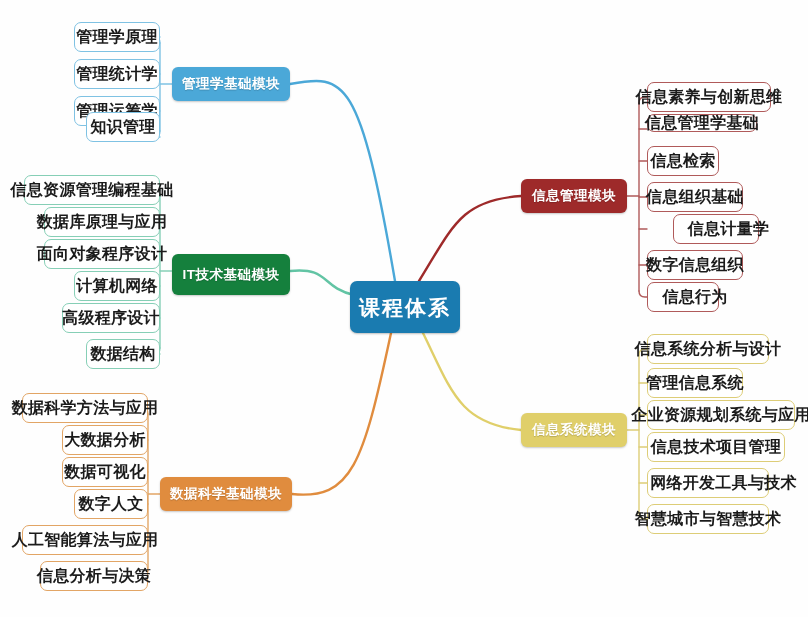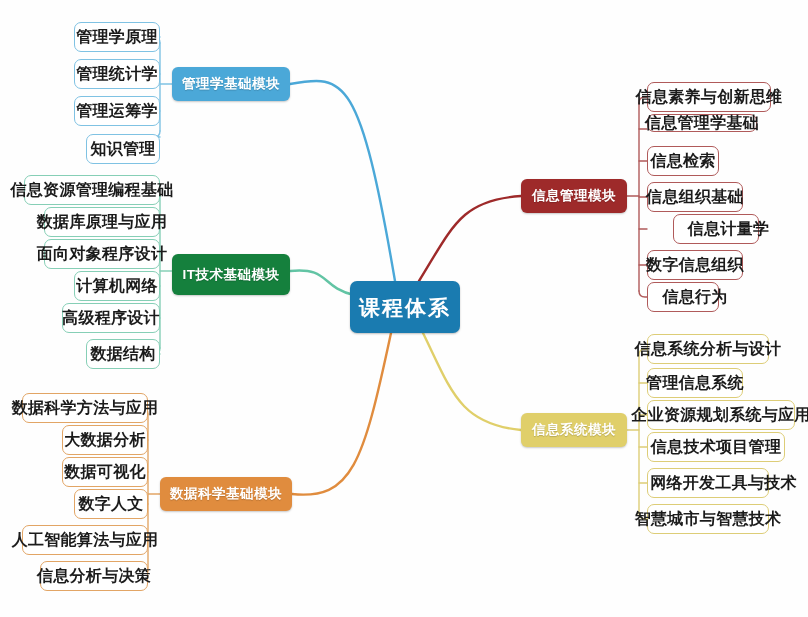--- a/index.html
+++ b/index.html
@@ -107,21 +107,21 @@
       <path d="M 647 447 L 639 447" fill="none" stroke="#ddcd77" stroke-width="1.4" stroke-linecap="round" stroke-linejoin="round"></path>
       <path d="M 647 483 L 639 483" fill="none" stroke="#ddcd77" stroke-width="1.4" stroke-linecap="round" stroke-linejoin="round"></path>
       <path d="M 647 519 L 645 519 Q 639 519 639 513" fill="none" stroke="#ddcd77" stroke-width="1.4" stroke-linecap="round" stroke-linejoin="round"></path>
       <path d="M 639 430 L 627 430" fill="none" stroke="#ddcd77" stroke-width="1.4" stroke-linecap="round" stroke-linejoin="round"></path>
     </svg>
 <div class="node root" style="background: rgb(26, 123, 176); color: #ffffff; left: 350px; top: 281px; width: 110px; height: 52px;">课程体系</div>
     <div class="node module" style="background: rgb(75, 168, 216); left: 172px; top: 67px; width: 118px; height: 34px;">管理学基础模块</div>
     <div class="node leaf" style="border-color: rgb(127, 194, 227); left: 74px; top: 22px; width: 86px; height: 30px;">管理学原理</div>
     <div class="node leaf" style="border-color: rgb(127, 194, 227); left: 74px; top: 59px; width: 86px; height: 30px;">管理统计学</div>
     <div class="node leaf" style="border-color: rgb(127, 194, 227); left: 74px; top: 96px; width: 86px; height: 30px;">管理运筹学</div>
-    <div class="node leaf" style="border-color: rgb(127, 194, 227); left: 86px; top: 134px; width: 74px; height: 30px;">知识管理</div>
+    <div class="node leaf" style="border-color: rgb(127, 194, 227); left: 86px; top: 112px; width: 74px; height: 30px;">知识管理</div>
     <div class="node module" style="background: #15803d; left: 172px; top: 254px; width: 118px; height: 41px;">IT技术基础模块</div>
     <div class="node leaf" style="border-color: rgb(134, 207, 182); left: 24px; top: 175px; width: 136px; height: 30px;">信息资源管理编程基础</div>
     <div class="node leaf" style="border-color: rgb(134, 207, 182); left: 44px; top: 207px; width: 116px; height: 30px;">数据库原理与应用</div>
     <div class="node leaf" style="border-color: rgb(134, 207, 182); left: 44px; top: 239px; width: 116px; height: 30px;">面向对象程序设计</div>
     <div class="node leaf" style="border-color: rgb(134, 207, 182); left: 74px; top: 271px; width: 86px; height: 30px;">计算机网络</div>
     <div class="node leaf" style="border-color: rgb(134, 207, 182); left: 62px; top: 303px; width: 98px; height: 30px;">高级程序设计</div>
     <div class="node leaf" style="border-color: rgb(134, 207, 182); left: 86px; top: 339px; width: 74px; height: 30px;">数据结构</div>
     <div class="node module" style="background: rgb(224, 140, 62); left: 160px; top: 477px; width: 132px; height: 34px;">数据科学基础模块</div>
     <div class="node leaf" style="border-color: rgb(226, 165, 101); left: 22px; top: 393px; width: 126px; height: 30px;">数据科学方法与应用</div>
     <div class="node leaf" style="border-color: rgb(226, 165, 101); left: 62px; top: 425px; width: 86px; height: 30px;">大数据分析</div>

